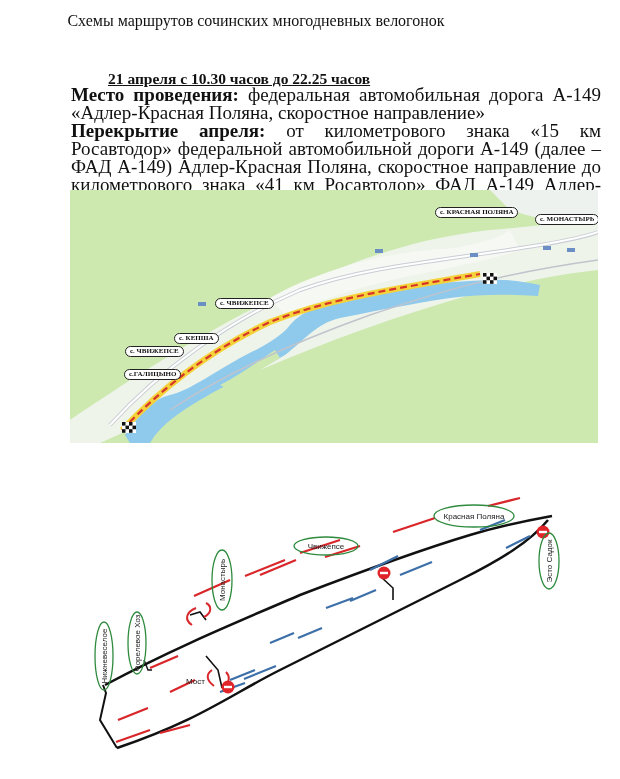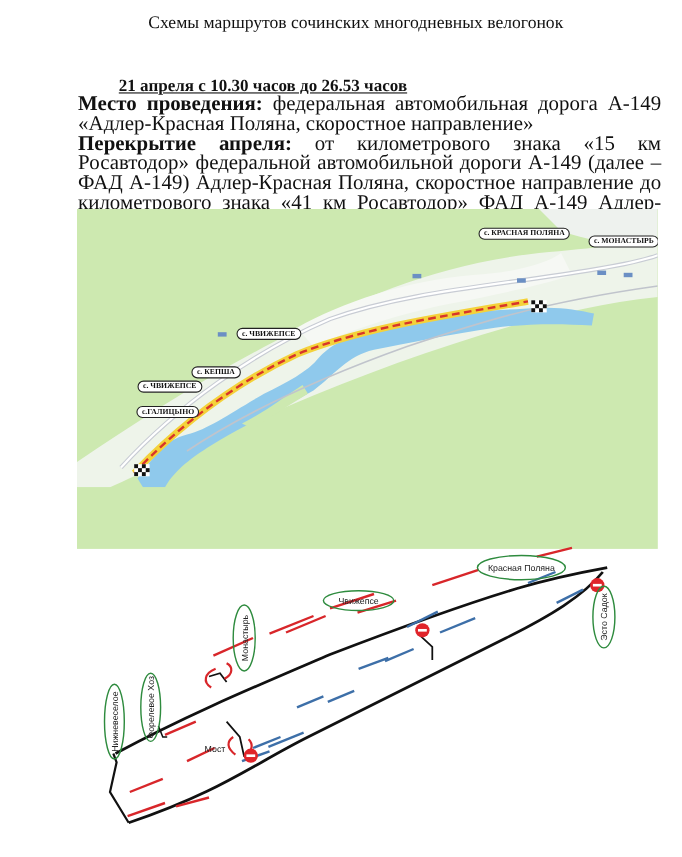--- a/index.html
+++ b/index.html
@@ -1,36 +1,36 @@
 <!DOCTYPE html>
 <html><head>
 <meta charset="utf-8">
 <style>
   html,body{margin:0;padding:0;background:#fff;}
   body{width:620px;height:779px;position:relative;overflow:hidden;font-family:"Liberation Serif","DejaVu Serif",serif;color:#111;}
-  .title{position:absolute;left:0;width:512px;top:12px;text-align:right;font-size:16px;}
+  .title{position:absolute;left:0;width:512px;top:12px;text-align:center;font-size:16px;}
   .date{position:absolute;left:108px;top:70px;font-size:15.5px;font-weight:bold;text-decoration:underline;}
   .para{position:absolute;left:71px;width:530px;font-size:19px;line-height:18px;text-align:justify;}
   .p1{top:86px;}
   .p2{top:122px;}
   .para b{font-weight:bold;}
-  .map{position:absolute;left:70px;top:190px;width:528px;height:309px;background:#cde9b0;overflow:hidden;}
+  .map{position:absolute;left:70px;top:190px;width:528px;height:253px;background:#cde9b0;overflow:hidden;}
   .map svg{position:absolute;left:0;top:0;}
   .mlabel{position:absolute;font-size:7px;font-weight:bold;background:#fff;border:1.5px solid #222;border-radius:8px;padding:0 4px;line-height:9px;white-space:nowrap;font-family:"Liberation Serif",serif;}
   .diagram{position:absolute;left:0;top:480px;width:620px;height:299px;}
   .dlabel{font-family:"Liberation Sans","DejaVu Sans",sans-serif;font-size:8px;fill:#222;}
   .legend{position:absolute;left:428px;top:664px;font-size:10px;font-family:"Liberation Serif",serif;}
   .legend .row{display:flex;align-items:center;height:20px;}
   .legend .line{width:42px;height:2.5px;margin-right:12px;}
 </style>
 </head>
 <body>
 
 <div class="title">Схемы маршрутов сочинских многодневных велогонок</div>
-<div class="date">21 апреля с 10.30 часов до 26.53 часов</div>
+<div class="date">21 апреля с 10.30 часов до 22.25 часов</div>
 <div class="para p1"><b>Место проведения:</b><span> федеральная автомобильная дорога А-149 «Адлер-Красная Поляна, скоростное направление»</span></div>
 <div class="para p2"><b>Перекрытие апреля:</b><span> от километрового знака «15 км Росавтодор» федеральной автомобильной дороги А-149 (далее – ФАД А-149) Адлер-Красная Поляна, скоростное направление до километрового знака «41 км Росавтодор» ФАД А-149 Адлер-Красная Поляна, скоростное направление с 10.30 до 15.30</span></div>
 
 <div class="map">
   <svg width="528" height="253" viewBox="0 0 528 253">
 
     <path d="M0 230 C60 190 120 150 200 110 C260 80 330 50 420 40 C470 36 510 30 528 28 L528 80 C480 85 440 95 400 105 C330 125 260 150 190 180 C120 210 60 240 30 253 L0 253 Z" fill="#eef4ea"></path>
     <path d="M200 108 C240 85 300 65 360 60 C400 58 430 48 440 40 L450 60 C420 70 380 78 340 86 C290 96 250 110 215 125 Z" fill="#f6f8f4"></path>
     <path d="M420 0 L528 0 L528 30 C500 35 470 30 440 20 Z" fill="#eef2ee"></path>
 

